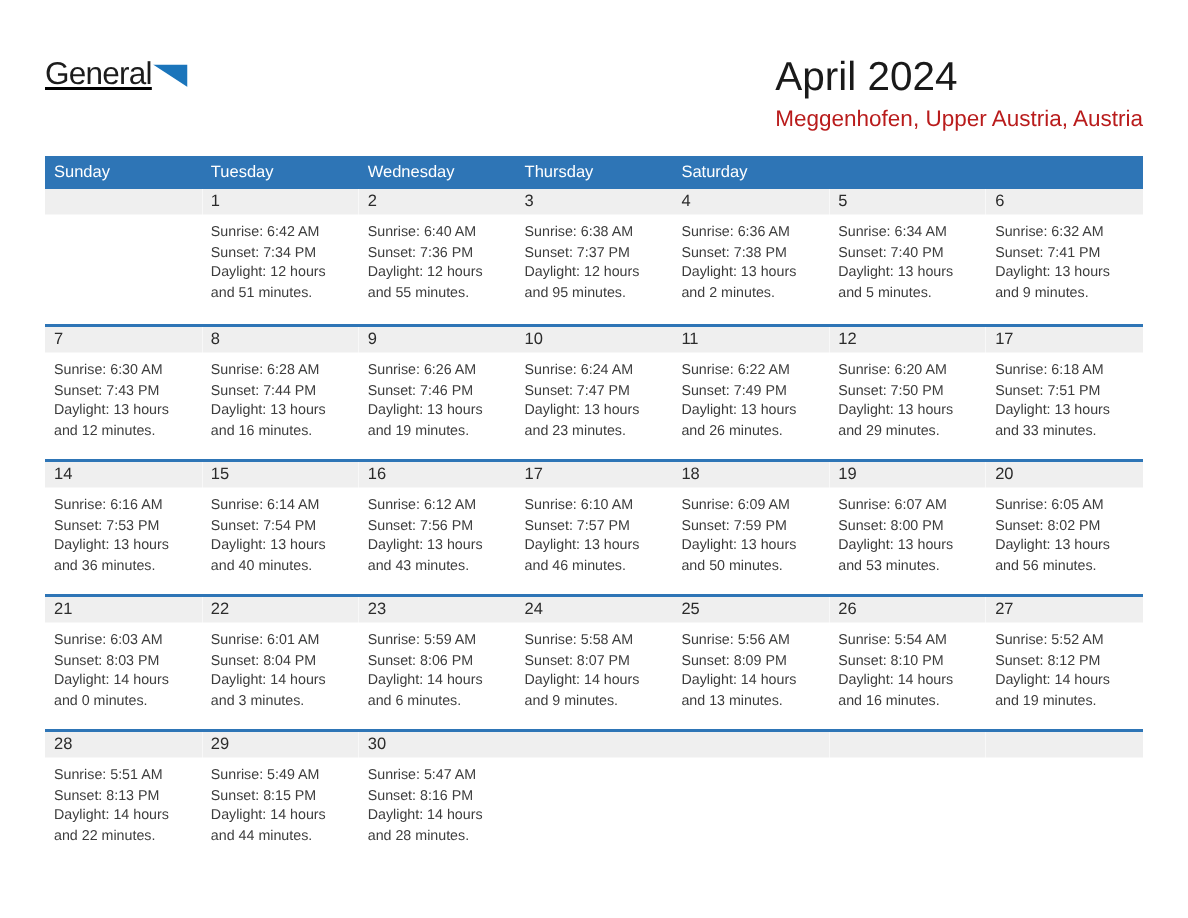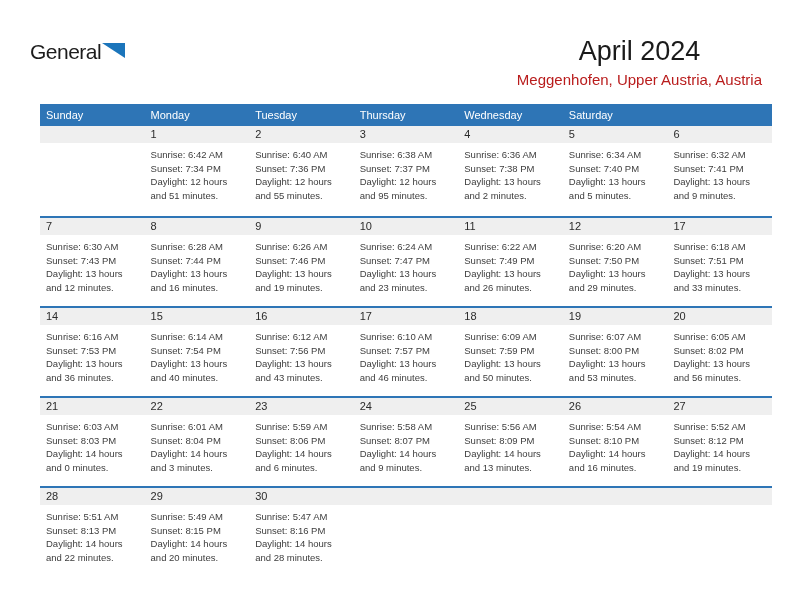--- a/index.html
+++ b/index.html
@@ -7,32 +7,32 @@
     width: 792px; height: 612px;
     background: #ffffff;
     font-family: "Liberation Sans", "DejaVu Sans", sans-serif;
     overflow: hidden;
     position: relative;
   }
   .page { position: relative; width: 792px; height: 612px; background: #fff; }
 
   
   .logo { position: absolute; left: 30px; top: 40px; width: 100px; }
-  .logo-row1 { display: flex; align-items: center; }
+  .logo-row1 { display: flex; align-items: flex-start; text-decoration: underline; }
   .logo-general { font-size: 21px; color: #1c1c1c; letter-spacing: -0.5px; line-height: 20px; }
   .logo-triangle { margin-left: 1px; margin-top: 3px; }
   .logo-row2 { text-align: right; font-size: 21px; letter-spacing: -0.5px; line-height: 19px; color: var(--logo-blue, #1B75BB); padding-right: 2px; margin-top: 45px; }
 
   
-  .title-block { position: absolute; right: 30px; top: 36px; text-align: center; }
+  .title-block { position: absolute; right: 30px; top: 36px; text-align: left; }
   .page-title { font-size: 27px; color: #1a1a1a; line-height: 30px; }
   .page-subtitle { font-size: 15px; color: #b91c1c; line-height: 18px; margin-top: 5px; }
 
   
-  .calendar { position: absolute; left: 40px; top: 104px; width: 732px; }
+  .calendar { position: absolute; left: 30px; top: 104px; width: 732px; }
   .day-header-row {
     display: grid; grid-template-columns: repeat(7, 1fr);
     background: var(--header-blue, #2E75B6);
     height: 22px;
   }
   .day-header {
     color: #ffffff; font-size: 11px; line-height: 22px;
     padding-left: 6px; overflow: hidden; white-space: nowrap;
   }
   .week-row {
@@ -71,24 +71,23 @@
   </div>
 
   <div class="title-block">
     <div class="page-title">April 2024</div>
     <div class="page-subtitle">Meggenhofen, Upper Austria, Austria</div>
   </div>
 
   <div class="calendar">
     <div class="day-header-row">
       <div class="day-header">Sunday</div>
-      <div class="day-header">Monday</div>
       <div class="day-header">Tuesday</div>
+      <div class="day-header">Wednesday</div>
       <div class="day-header">Thursday</div>
-      <div class="day-header">Wednesday</div>
       <div class="day-header">Saturday</div>
     </div>
     <div id="weeks">
         <div class="week-row">
           <div class="day-cell">
             <div class="day-number"></div>
             <div class="day-details"></div>
           </div>
           <div class="day-cell">
             <div class="day-number">1</div>
@@ -349,21 +348,21 @@
               <div class="detail-line">Daylight: 14 hours</div>
               <div class="detail-line">and 22 minutes.</div>
             </div>
           </div>
           <div class="day-cell">
             <div class="day-number">29</div>
             <div class="day-details">
               <div class="detail-line">Sunrise: 5:49 AM</div>
               <div class="detail-line">Sunset: 8:15 PM</div>
               <div class="detail-line">Daylight: 14 hours</div>
-              <div class="detail-line">and 20 minutes.</div>
+              <div class="detail-line">and 44 minutes.</div>
             </div>
           </div>
           <div class="day-cell">
             <div class="day-number">30</div>
             <div class="day-details">
               <div class="detail-line">Sunrise: 5:47 AM</div>
               <div class="detail-line">Sunset: 8:16 PM</div>
               <div class="detail-line">Daylight: 14 hours</div>
               <div class="detail-line">and 28 minutes.</div>
             </div>

